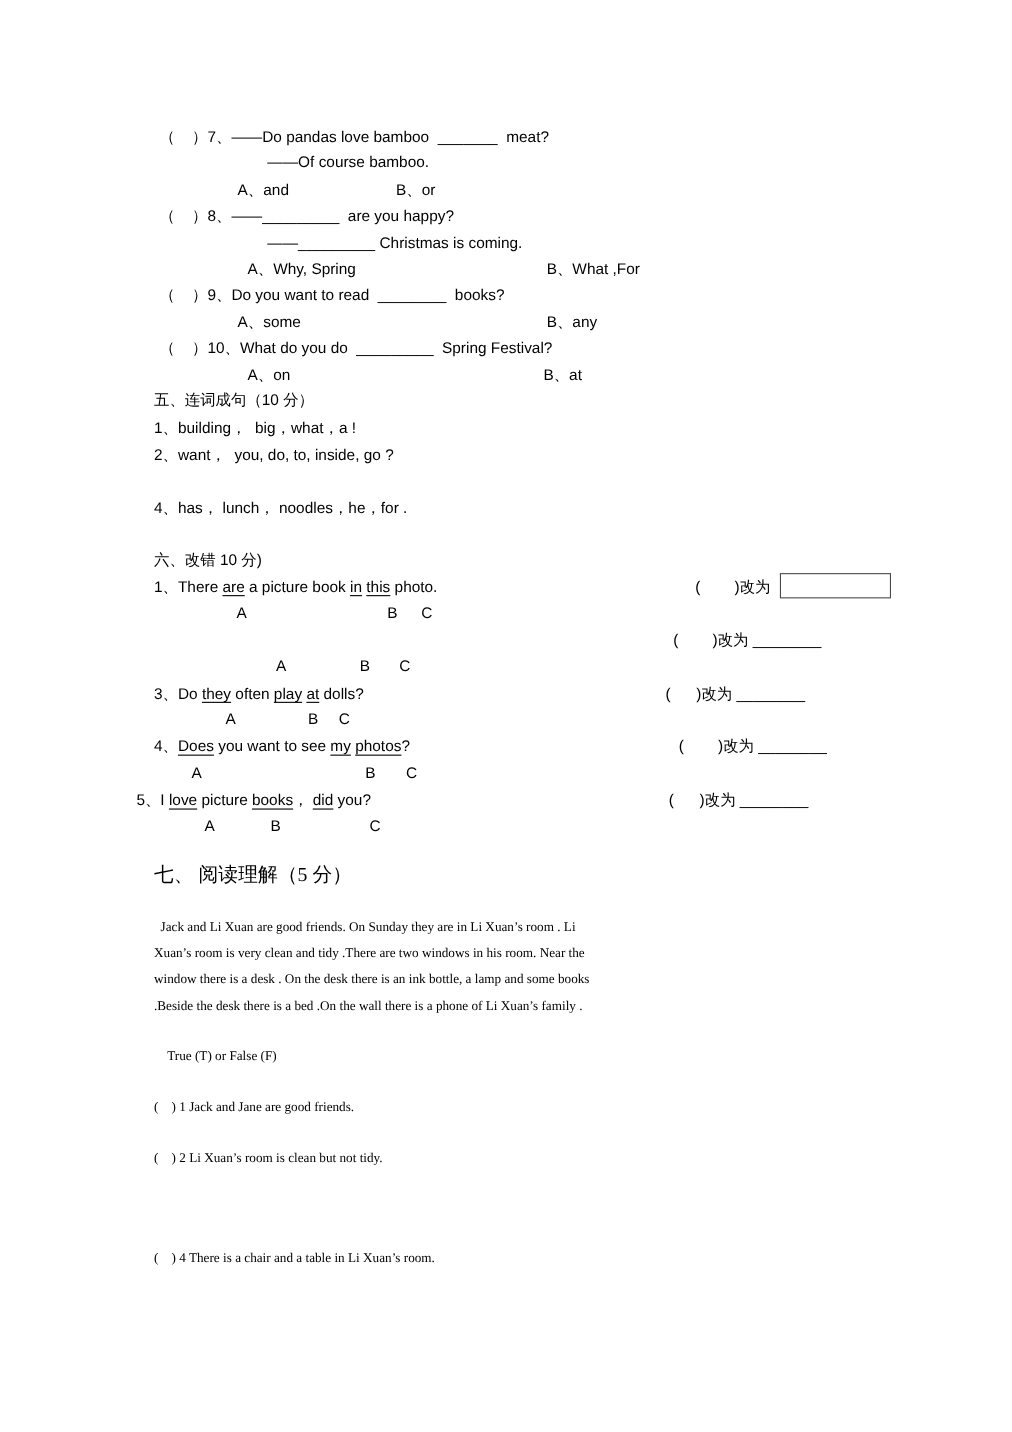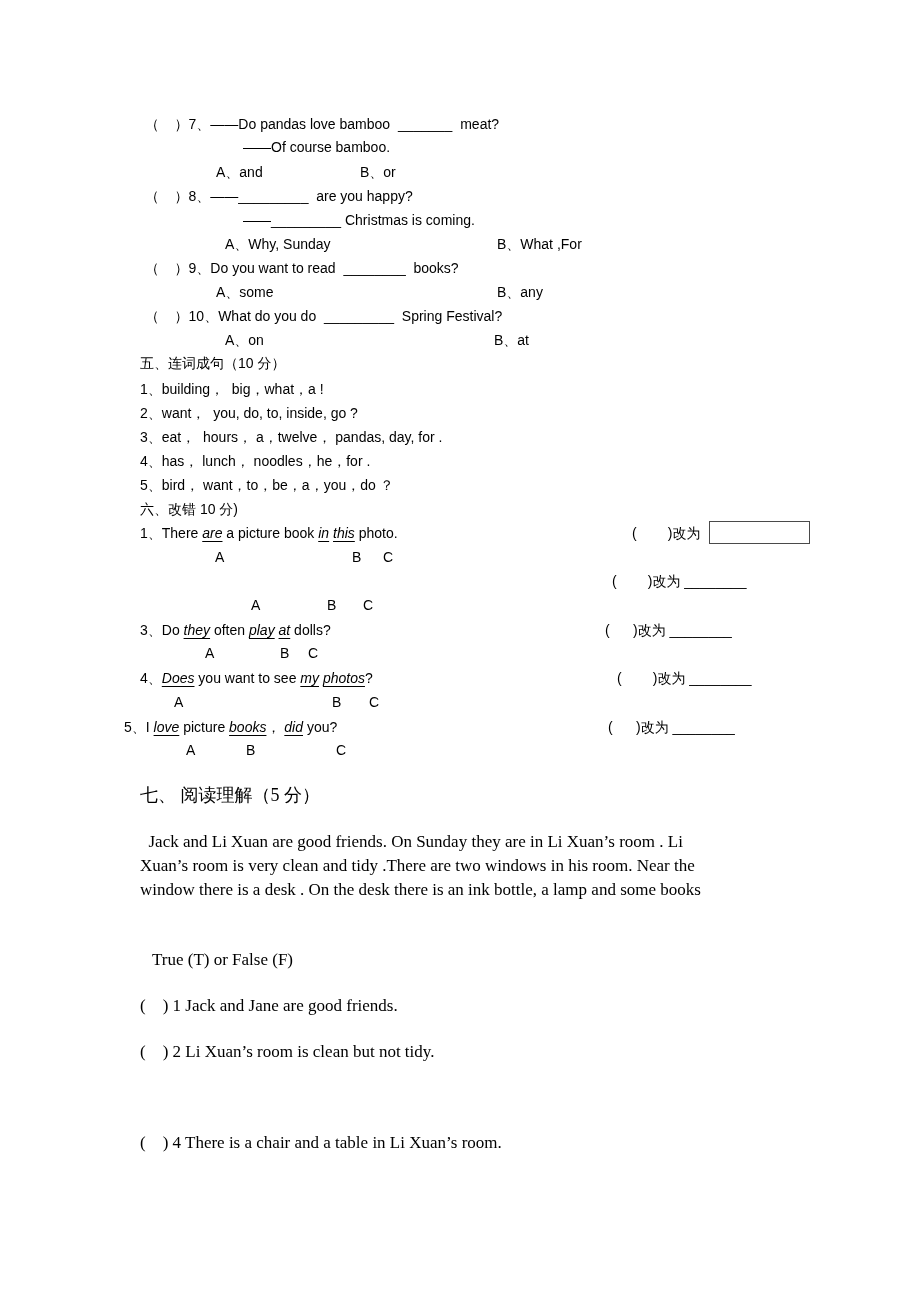--- a/index.html
+++ b/index.html
@@ -12,60 +12,58 @@
     color:#000000;
     overflow:hidden;
   }
   .line {
     position:absolute;
     white-space:pre;
     color:#000000;
     line-height:22px;
   }
   .sans { font-family:"Liberation Sans","DejaVu Sans",sans-serif; font-size:14px; }
-  .serif { font-family:"Liberation Serif","DejaVu Serif",serif; font-size:17px; }
+  .serif { font-family:"Liberation Serif","DejaVu Serif",serif; font-size:12px; }
   .big   { font-size:18px; }
-  .u { text-decoration:underline; text-underline-offset:3px;font-style:italic; }
+  .u { text-decoration:underline; text-underline-offset:3px; }
   .answer-box {
     position:absolute;
     width:101px;
     height:23px;
     border:1px solid #4a4a4a;
     background:#ffffff;
   }
 </style>
 </head>
 <body>
 
 <div class="page">
 
   <div class="line sans" style="top:113px;left:145px">（    ）7、——Do pandas love bamboo  _______  meat?</div>
   <div class="line sans" style="top:136px;left:243px">——Of course bamboo.</div>
   <div class="line sans" style="top:161px;left:216px">A、and</div>
   <div class="line sans" style="top:161px;left:360px">B、or</div>
 
   <div class="line sans" style="top:185px;left:145px">（    ）8、——_________  are you happy?</div>
   <div class="line sans" style="top:209px;left:243px">——_________ Christmas is coming.</div>
-  <div class="line sans" style="top:233px;left:225px">A、Why, Sunday</div>
+  <div class="line sans" style="top:233px;left:225px">A、Why, Spring</div>
   <div class="line sans" style="top:233px;left:497px">B、What ,For</div>
 
   <div class="line sans" style="top:257px;left:145px">（    ）9、Do you want to read  ________  books?</div>
   <div class="line sans" style="top:281px;left:216px">A、some</div>
   <div class="line sans" style="top:281px;left:497px">B、any</div>
 
   <div class="line sans" style="top:305px;left:145px">（    ）10、What do you do  _________  Spring Festival?</div>
   <div class="line sans" style="top:329px;left:225px">A、on</div>
   <div class="line sans" style="top:329px;left:494px">B、at</div>
 
   <div class="line sans" style="top:352px;left:140px">五、连词成句（10 分）</div>
   <div class="line sans" style="top:378px;left:140px">1、building，  big，what，a !</div>
   <div class="line sans" style="top:402px;left:140px">2、want，  you, do, to, inside, go ?</div>
-  <div class="line sans" style="top:426px;left:140px">3、eat，  hours， a，twelve， pandas, day, for .</div>
   <div class="line sans" style="top:450px;left:140px">4、has， lunch， noodles，he，for .</div>
-  <div class="line sans" style="top:474px;left:140px">5、bird， want，to，be，a，you，do ？</div>
 
   <div class="line sans" style="top:498px;left:140px">六、改错 10 分)</div>
 
   <div class="line sans" style="top:522px;left:140px"><span>1、There </span><span class="u">are</span><span> a picture book </span><span class="u">in</span><span> </span><span class="u">this</span><span> photo.</span></div>
   <div class="line sans" style="top:522px;left:632px">(        )改为</div>
   <div class="answer-box" style="top:521px;left:709px"></div>
   <div class="line sans" style="top:546px;left:215px">A</div>
   <div class="line sans" style="top:546px;left:352px">B</div>
   <div class="line sans" style="top:546px;left:383px">C</div>
 
@@ -90,20 +88,21 @@
   <div class="line sans" style="top:716px;left:608px">(      )改为 ________</div>
   <div class="line sans" style="top:739px;left:186px">A</div>
   <div class="line sans" style="top:739px;left:246px">B</div>
   <div class="line sans" style="top:739px;left:336px">C</div>
 
   <div class="line serif big" style="top:784px;left:140px">七、 阅读理解（5 分）</div>
 
   <div class="line serif" style="top:831px;left:140px">  Jack and Li Xuan are good friends. On Sunday they are in Li Xuan’s room . Li</div>
   <div class="line serif" style="top:855px;left:140px">Xuan’s room is very clean and tidy .There are two windows in his room. Near the</div>
   <div class="line serif" style="top:879px;left:140px">window there is a desk . On the desk there is an ink bottle, a lamp and some books</div>
+  <div class="line serif" style="top:903px;left:140px">.Beside the desk there is a bed .On the wall there is a phone of Li Xuan’s family .</div>
 
   <div class="line serif" style="top:949px;left:152px">True (T) or False (F)</div>
 
   <div class="line serif" style="top:995px;left:140px">(    ) 1 Jack and Jane are good friends.</div>
   <div class="line serif" style="top:1041px;left:140px">(    ) 2 Li Xuan’s room is clean but not tidy.</div>
   <div class="line serif" style="top:1132px;left:140px">(    ) 4 There is a chair and a table in Li Xuan’s room.</div>
 
 </div>
 
 </body></html>

